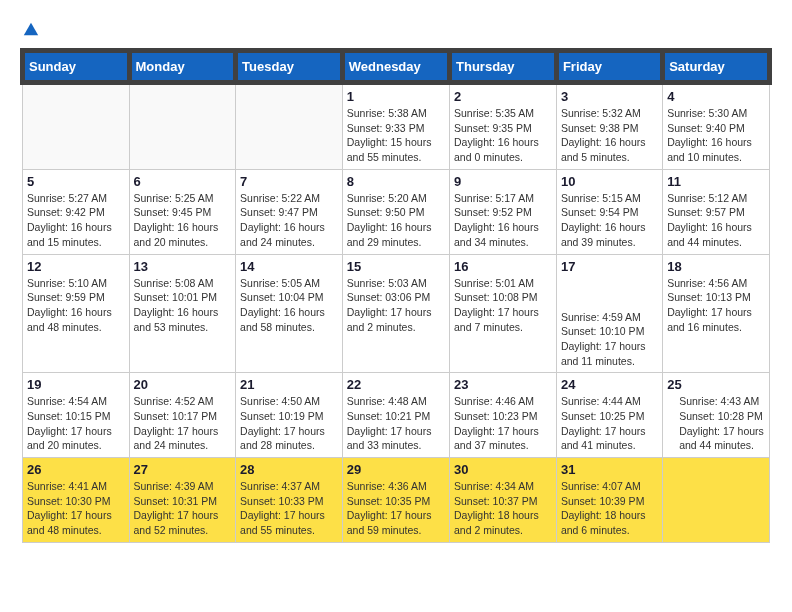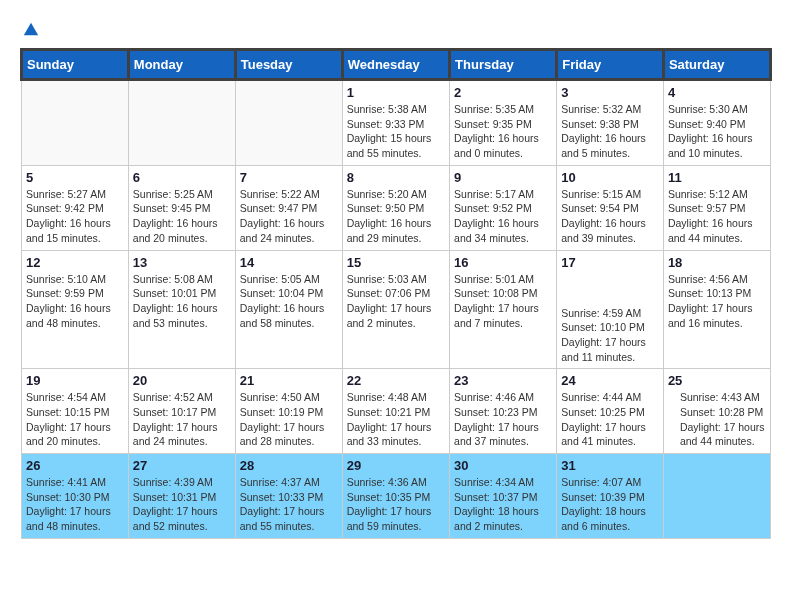--- a/index.html
+++ b/index.html
@@ -53,35 +53,35 @@
       border-collapse: collapse;
       font-size: 11px;
     }
     .calendar th {
       background-color: #1565c0;
       color: white;
       padding: 6px 4px;
       text-align: left;
       font-size: 13px;
       font-weight: bold;
-      border: 3px solid #404040;
+      border: 5px solid #404040;
     }
     .calendar td {
       border: 1px solid #ccc;
       vertical-align: top;
       padding: 4px;
       width: 108px;
       min-height: 80px;
       background: #fff;
     }
     .calendar td.empty {
       background: #f9f9f9;
     }
     .calendar tr:last-child td {
-      background: #7dd3fc;
+      background: #fde047;
     }
     .day-num {
       font-size: 13px;
       font-weight: bold;
       color: #1a1a2e;
       display: block;
       margin-bottom: 2px;
     }
     .day-info {
       font-size: 10.5px;
@@ -225,21 +225,21 @@
         <td>
           <span class="day-num">14</span>
           <div class="day-info" style="white-space: pre-line;">Sunrise: 5:05 AM
 Sunset: 10:04 PM
 Daylight: 16 hours
 and 58 minutes.</div>
         </td>
         <td>
           <span class="day-num">15</span>
           <div class="day-info" style="white-space: pre-line;">Sunrise: 5:03 AM
-Sunset: 07:06 PM
+Sunset: 03:06 PM
 Daylight: 17 hours
 and 2 minutes.</div>
         </td>
         <td>
           <span class="day-num">16</span>
           <div class="day-info" style="white-space: pre-line;">Sunrise: 5:01 AM
 Sunset: 10:08 PM
 Daylight: 17 hours
 and 7 minutes.</div>
         </td>

